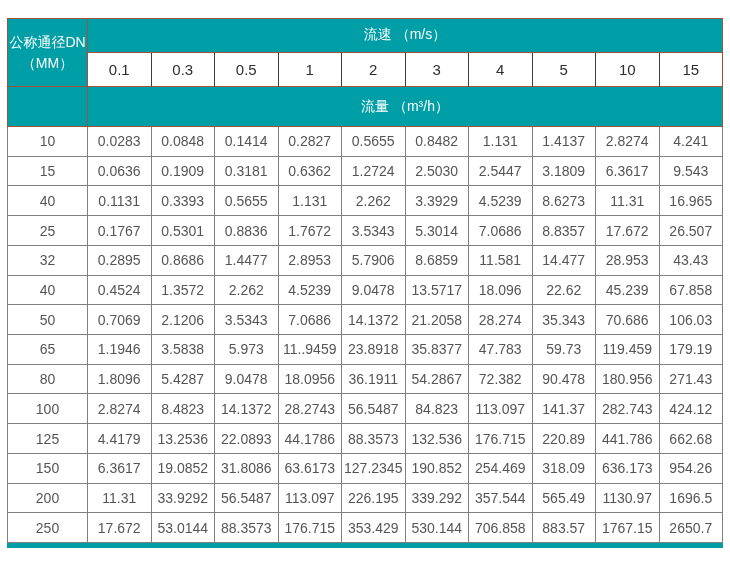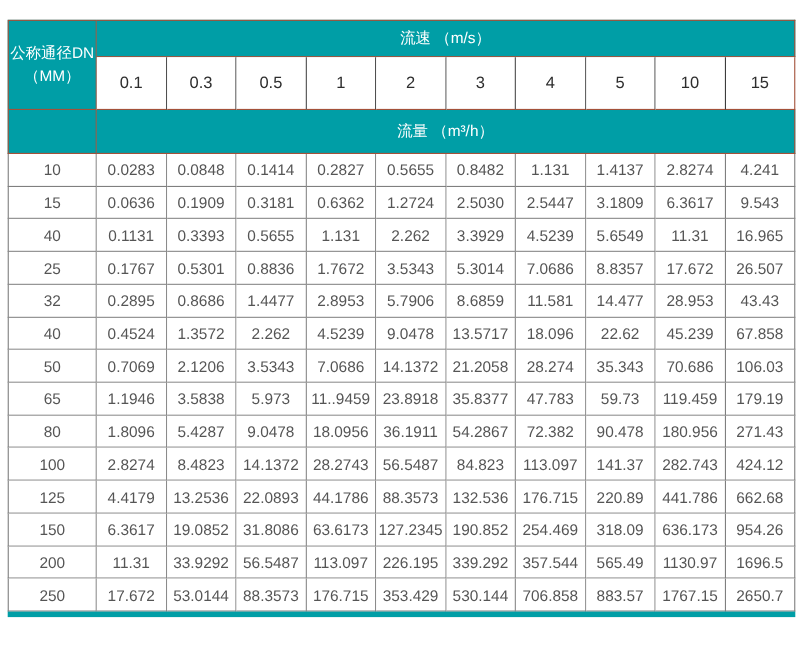--- a/index.html
+++ b/index.html
@@ -56,21 +56,21 @@
   .bleft-h { border-left: 1px solid var(--hbord); }
   .corner { height: 69px; line-height: 1.5; }
   .vel-band { height: 34px; }
   .flow-band { height: 40px; }
   .flow-spacer { height: 24px; }
   
   .vnum {
     background: #ffffff;
     color: #2e2e2e;
     font-size: 15px;
-    height: 48px;
+    height: 34px;
     border-right: 1px solid #3d3d3d;
     border-bottom: 1px solid var(--hbord);
   }
   .vnum:last-child { border-right: 1px solid var(--hbord); }
   
   .bcell {
     background: #ffffff;
     color: #555555;
     font-size: 14px;
     height: 29.72px;
@@ -158,21 +158,21 @@
           </tr>
           <tr>
             <th class="bcell bleft-b">40</th>
             <td class="bcell">0.1131</td>
             <td class="bcell">0.3393</td>
             <td class="bcell">0.5655</td>
             <td class="bcell">1.131</td>
             <td class="bcell">2.262</td>
             <td class="bcell">3.3929</td>
             <td class="bcell">4.5239</td>
-            <td class="bcell">5.6549</td>
+            <td class="bcell">8.6273</td>
             <td class="bcell">11.31</td>
             <td class="bcell">16.965</td>
           </tr>
           <tr>
             <th class="bcell bleft-b">25</th>
             <td class="bcell">0.1767</td>
             <td class="bcell">0.5301</td>
             <td class="bcell">0.8836</td>
             <td class="bcell">1.7672</td>
             <td class="bcell">3.5343</td>

